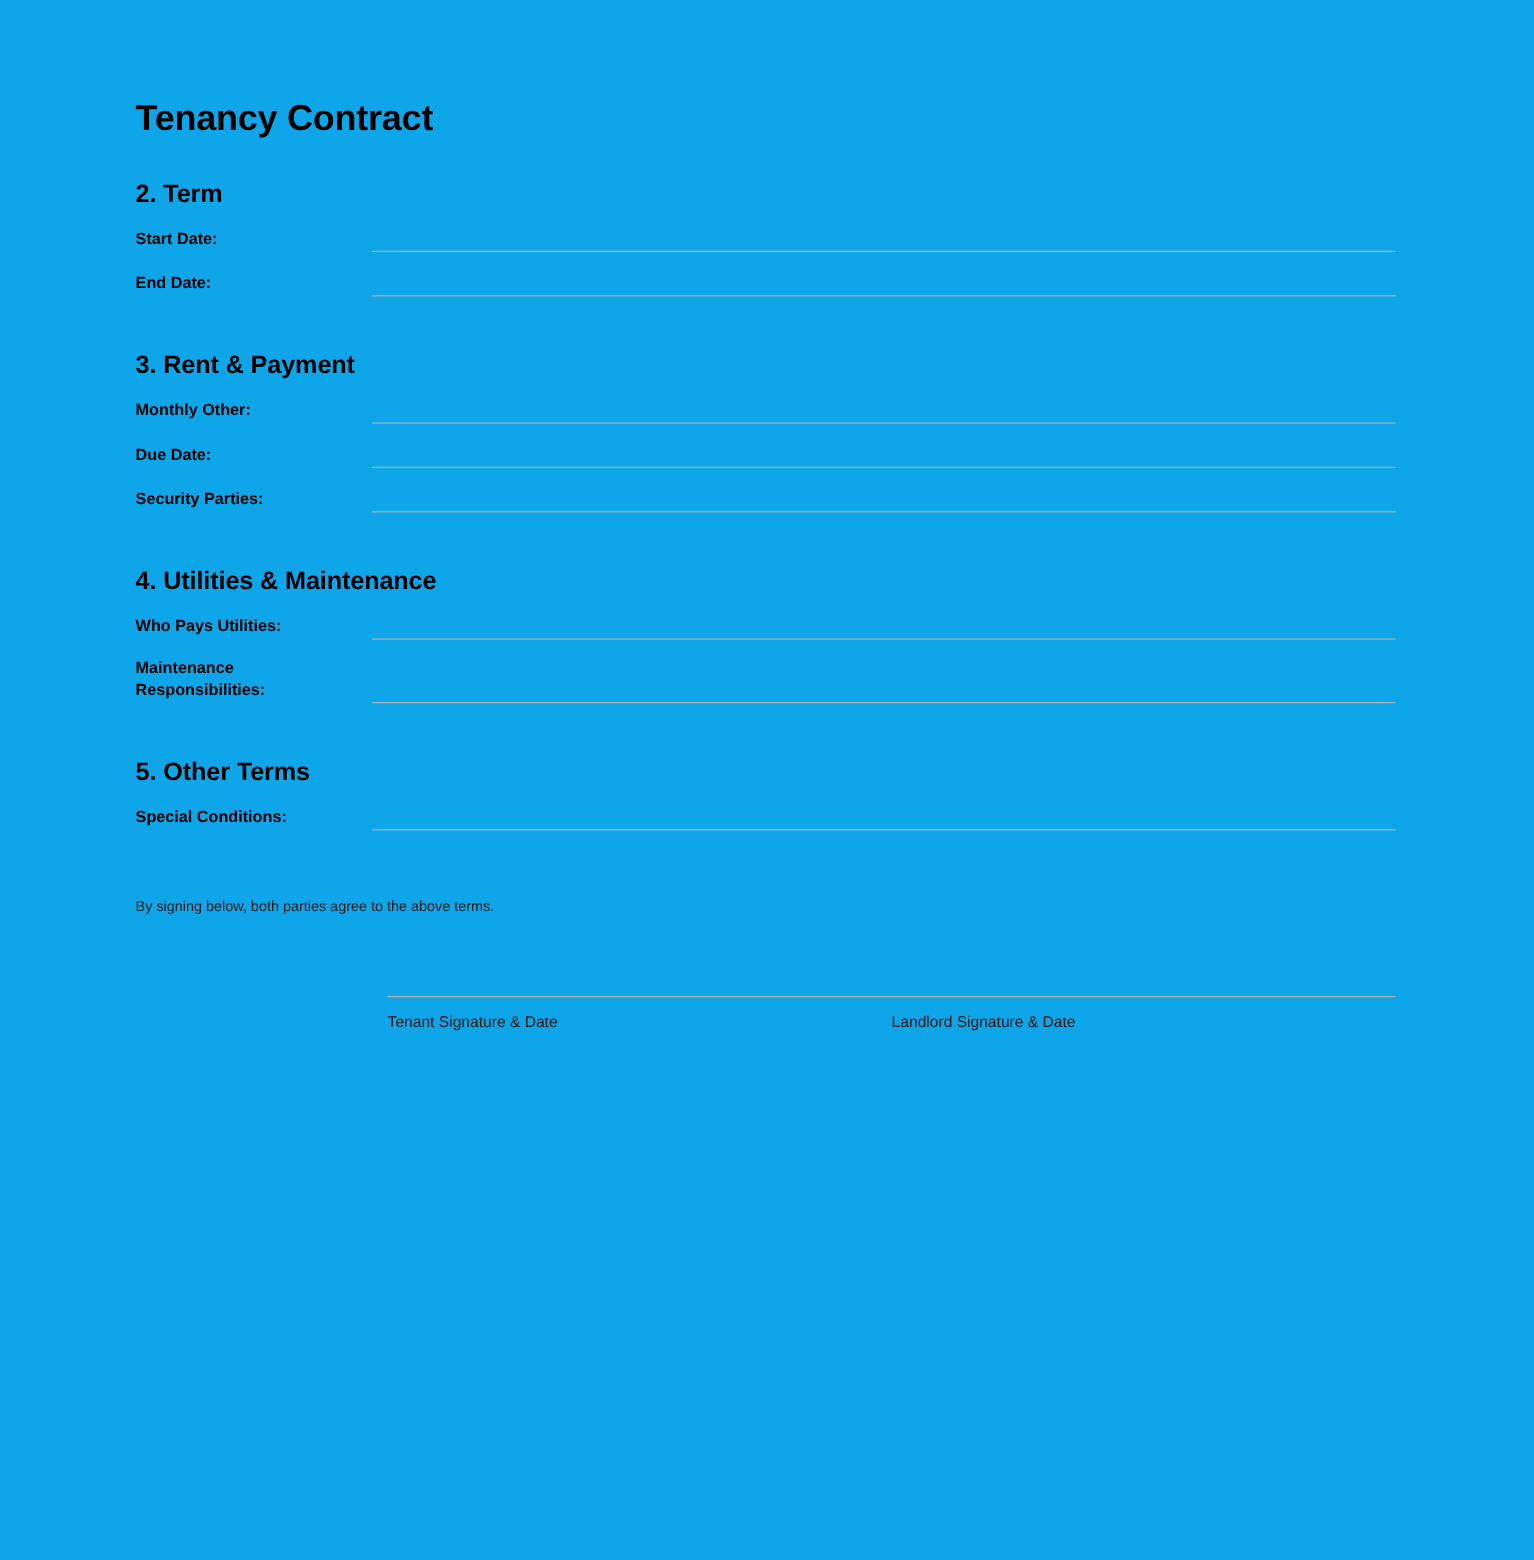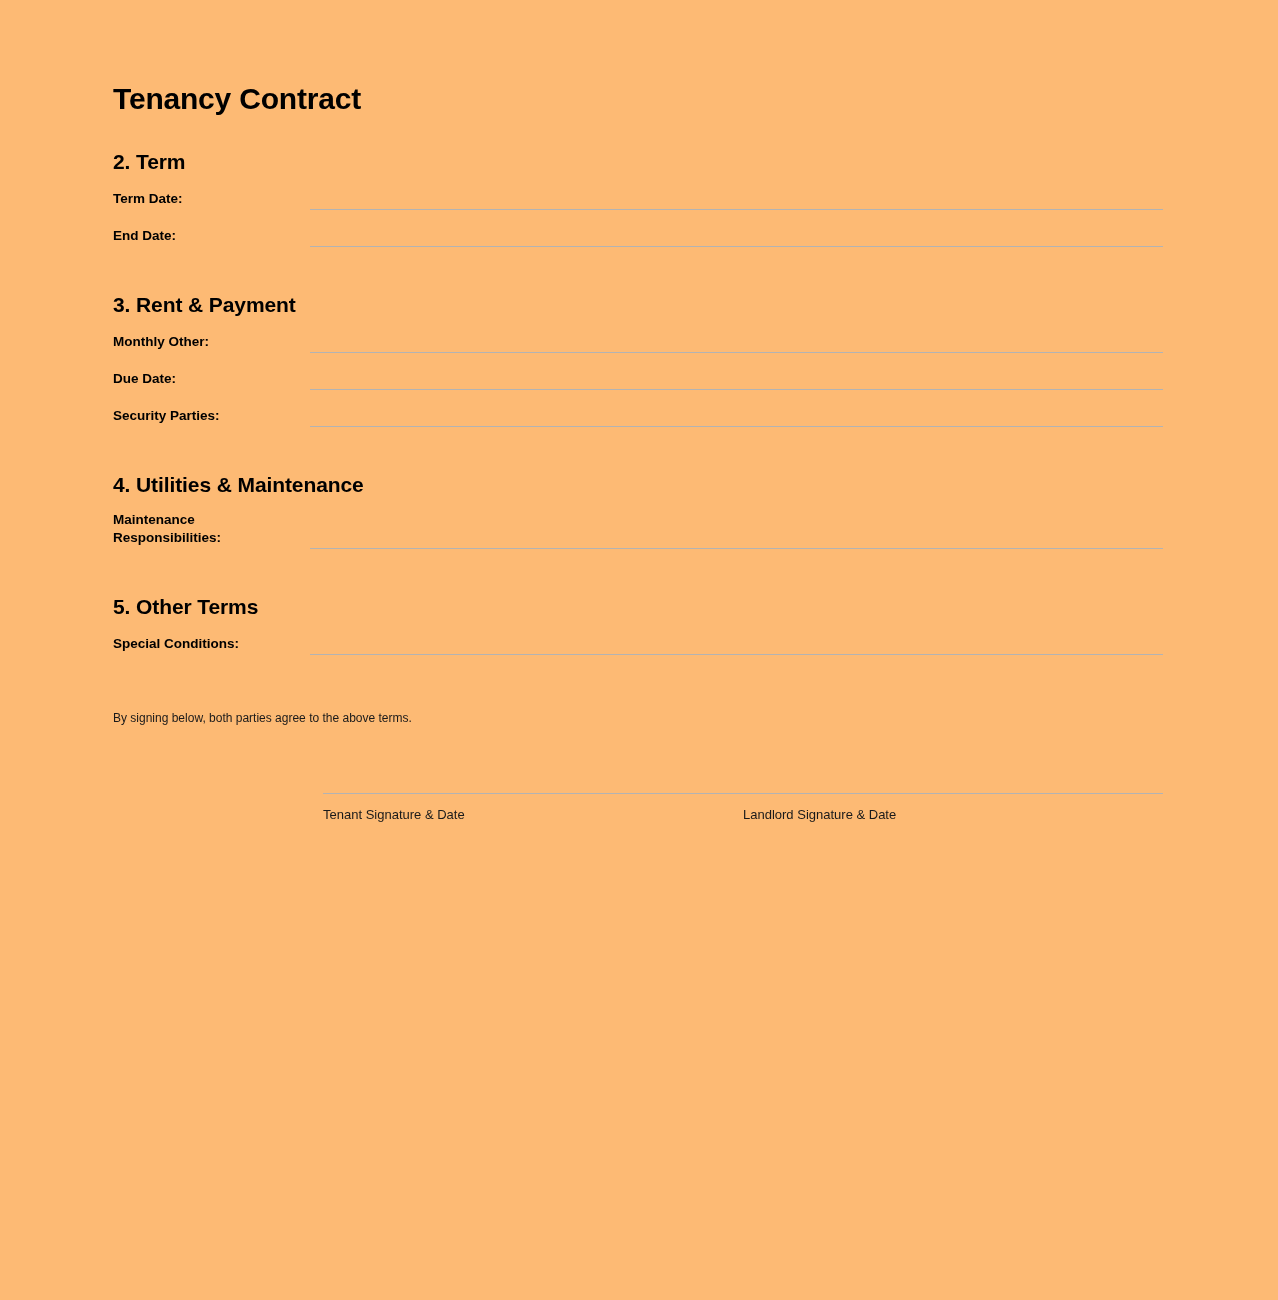--- a/index.html
+++ b/index.html
@@ -13,21 +13,21 @@
     height: 1300px;
     font-family: "Liberation Sans", sans-serif;
     color: #000000;
     -webkit-font-smoothing: none;
   }
 
   .page {
     position: relative;
     width: 1278px;
     height: 1300px;
-    background: #fdba74;
+    background: #0ea5e9;
     box-sizing: border-box;
     padding: 0;
   }
 
   .doc {
     position: absolute;
     left: 113px;
     top: 0;
     width: 1050px;
   }
@@ -141,21 +141,21 @@
 <div class="page">
   <div class="doc">
 
     <h1 class="doc-title">Tenancy Contract</h1>
 
 
     <div class="section s2">
       <h2 class="section-heading">2. Term</h2>
       <div class="fields">
         <div class="field-row">
-          <div class="field-label">Term Date:</div>
+          <div class="field-label">Start Date:</div>
           <div class="field-line"></div>
         </div>
         <div class="field-row">
           <div class="field-label">End Date:</div>
           <div class="field-line"></div>
         </div>
       </div>
     </div>
 
     <div class="section s3">
@@ -172,20 +172,24 @@
         <div class="field-row">
           <div class="field-label">Security Parties:</div>
           <div class="field-line"></div>
         </div>
       </div>
     </div>
 
     <div class="section s4">
       <h2 class="section-heading">4. Utilities &amp; Maintenance</h2>
       <div class="fields">
+        <div class="field-row">
+          <div class="field-label">Who Pays Utilities:</div>
+          <div class="field-line"></div>
+        </div>
         <div class="field-row tall">
           <div class="field-label">
             <span>Maintenance</span><br>
             <span>Responsibilities:</span>
           </div>
           <div class="field-line"></div>
         </div>
       </div>
     </div>
 

